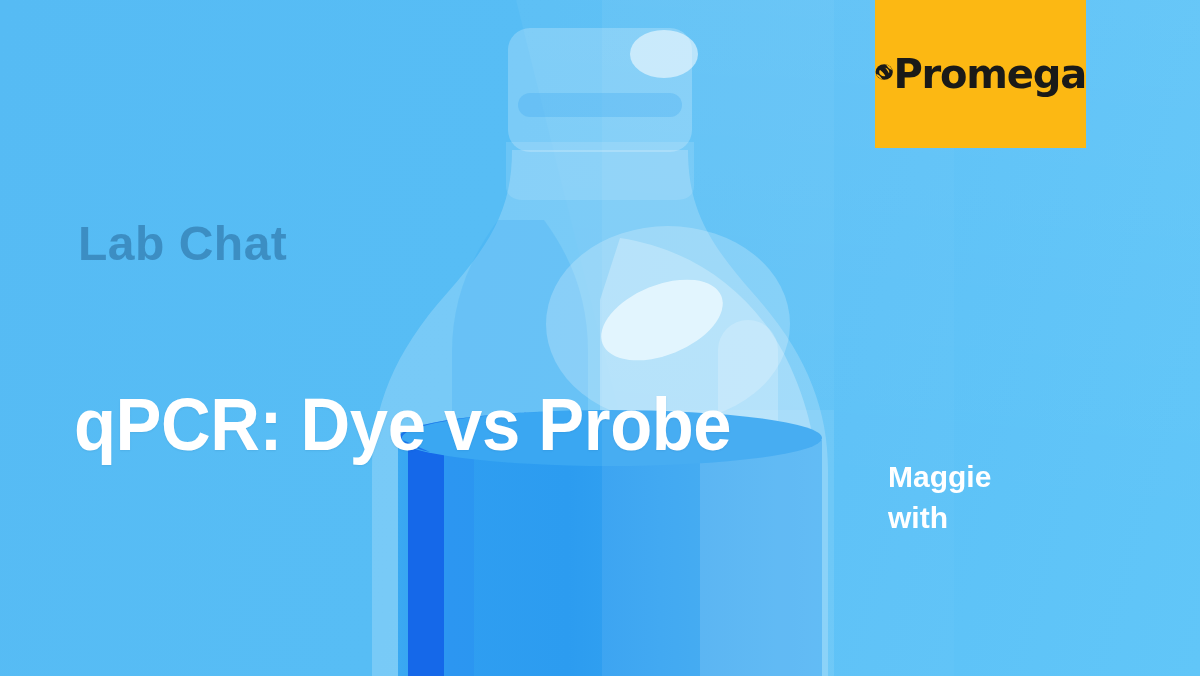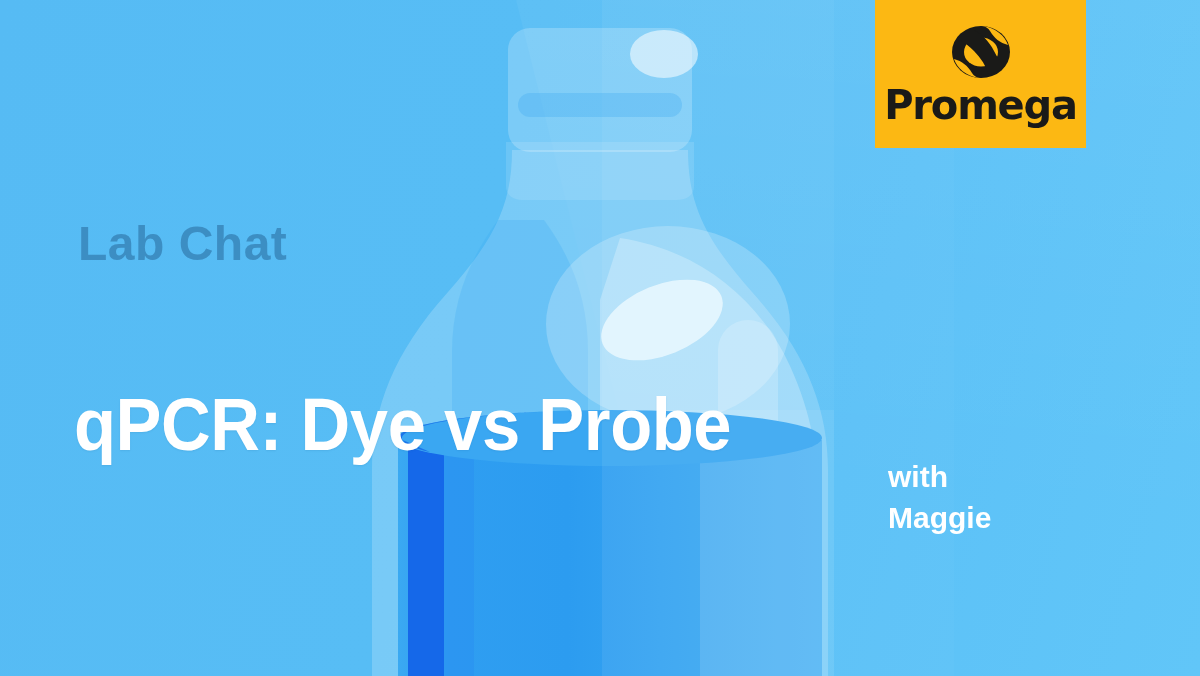--- a/index.html
+++ b/index.html
@@ -95,21 +95,20 @@
 
   
   .logo-box {
     position: absolute;
     left: 875px;
     top: 0;
     width: 211px;
     height: 148px;
     background: #fcb813;
     display: flex;
-    flex-direction: column;
     align-items: center;
     justify-content: center;
   }
   .logo-mark { width: 62px; height: 58px; display: block; margin-bottom: 4px; }
   .logo-word {
     font-size: 40px;
     font-weight: 700;
     color: #1a1a18;
     letter-spacing: -1.2px;
     line-height: 1;
@@ -193,22 +192,22 @@
         <rect x="602" y="410" width="232" height="290" fill="#ffffff" fill-opacity="0.07"></rect>
       </g>
     </svg>
   </div>
 
   <div class="kicker">Lab Chat</div>
 
   <h1 class="headline">qPCR: Dye vs Probe</h1>
 
   <div class="byline">
+    <span class="b-line">Maggie</span>
     <span class="b-line">with</span>
-    <span class="b-line">Maggie</span>
   </div>
 
   <div class="logo-box">
     <svg class="logo-mark" viewBox="0 0 62 58" xmlns="http://www.w3.org/2000/svg">
 
       <ellipse cx="31" cy="29" rx="29" ry="26" fill="#1a1a18"></ellipse>
 
       <ellipse cx="31" cy="29" rx="17" ry="14.5" fill="#fcb813"></ellipse>
 
       <path d="M 33 3 C 46 5, 55 13, 58 22 C 50 20, 44 15, 40 8 C 38 5, 36 4, 33 3 Z" fill="#fcb813"></path>

